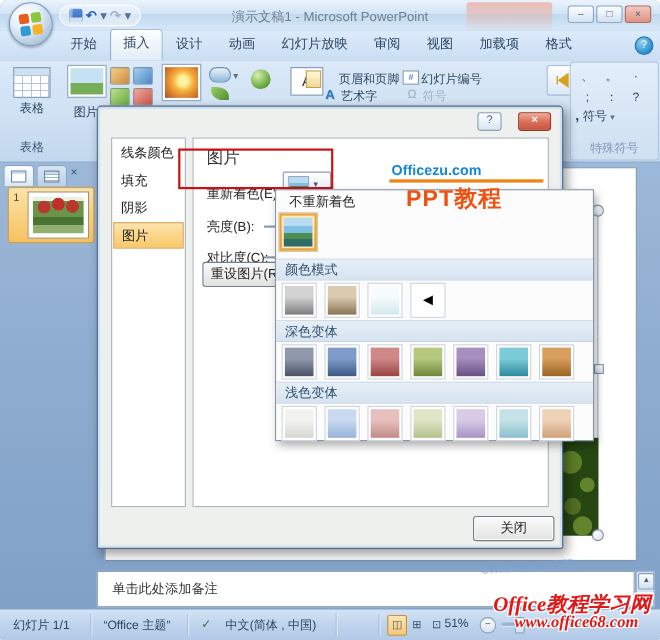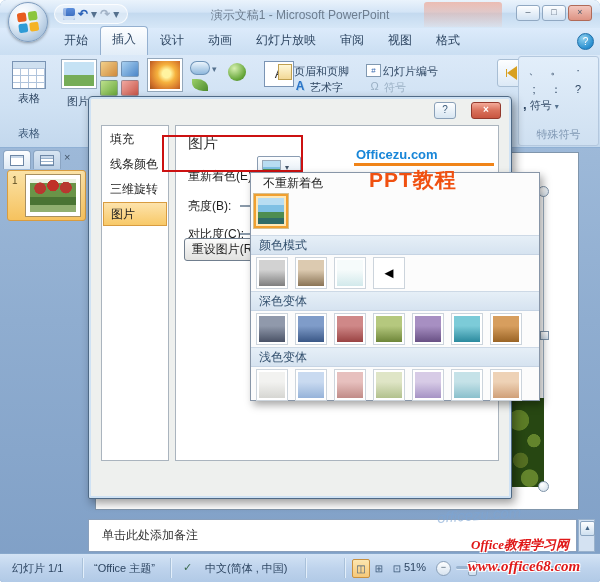--- a/index.html
+++ b/index.html
@@ -209,21 +209,21 @@
   .wm-logo-cn{left:353px;top:106px;font-size:30px;font-weight:bold;color:#1886d8;
     letter-spacing:2px;}
   .wm-logo-zu{display:inline-block;background:linear-gradient(180deg,#3aa0e8,#1474c4);
     color:#fff;border-radius:5px;padding:0 2px;}
   .wm-logo-dom{left:356px;top:147px;font-size:13px;font-weight:bold;color:#1886d8;}
   .wm-logo-line{left:354px;top:163px;width:140px;height:3px;background:#f08418;}
   .wm-ppt{left:369px;top:166px;font-size:21px;font-weight:bold;color:#f05010;
     letter-spacing:1px;}
   .wm-sketch{left:437px;top:506px;font-size:15px;font-style:italic;
     color:rgba(125,165,212,.62);transform:rotate(-4deg);}
-  .wm-site1{left:440px;top:536px;width:160px;text-align:center;font-size:13px;font-weight:bold;
+  .wm-site1{left:440px;top:536px;width:160px;text-align:center;font-size:19px;font-weight:bold;
     font-style:italic;color:#e01818;font-family:"Liberation Serif",serif;
     text-shadow:1px 1px 0 #fff,-1px -1px 0 #fff,1px -1px 0 #fff,-1px 1px 0 #fff;}
   .wm-site2{left:446px;top:558px;width:156px;text-align:center;font-size:15px;font-weight:bold;
     font-style:italic;color:#e01818;font-family:"Liberation Serif",serif;
     text-shadow:1px 1px 0 #fff,-1px -1px 0 #fff,1px -1px 0 #fff,-1px 1px 0 #fff;}
 </style>
 </head>
 <body>
 
 <div id="app">
@@ -255,20 +255,21 @@
 
   <div class="abs tabrow">
     <div class="tabs">
         <div class="tab">开始</div>
         <div class="tab active">插入</div>
         <div class="tab">设计</div>
         <div class="tab">动画</div>
         <div class="tab">幻灯片放映</div>
         <div class="tab">审阅</div>
         <div class="tab">视图</div>
+        <div class="tab">加载项</div>
         <div class="tab">格式</div>
       </div>
     <div class="abs help-btn">?</div>
   </div>
 
   <div class="abs ribbon">
     <div class="abs ic-table"></div>
     <div class="abs big-btn-label" style="left:6px;top:36px;width:46px">表格</div>
     <div class="abs grp-label" style="left:2px;top:71px;width:54px">表格</div>
 
@@ -298,21 +299,21 @@
 
     <div class="abs" style="left:228px;top:8px">
       <div class="ic-link"></div>
     </div>
 
     <div class="abs ic-textbox" style="left:264px;top:6px">A</div>
 
     <div class="abs" style="left:278px;top:9px">
       <div class="ic-page"></div>
     </div>
-    <div class="abs rib-label" style="left:294px;top:9px">页眉和页脚</div>
+    <div class="abs rib-label" style="left:308px;top:9px">页眉和页脚</div>
     <div class="abs ic-slidenum" style="left:366px;top:9px">#</div>
     <div class="abs rib-label" style="left:383px;top:9px">幻灯片编号</div>
 
     <div class="abs ic-wordart" style="left:293px;top:25px">A</div>
     <div class="abs rib-label" style="left:310px;top:25px">艺术字</div>
     <div class="abs ic-omega" style="left:368px;top:25px">Ω</div>
     <div class="abs rib-label" style="left:384px;top:25px;color:#9ab0c4">符号</div>
 
     <div class="abs snd-btn" style="left:497px;top:4px">
       <div class="ic-speaker"></div>
@@ -349,38 +350,39 @@
   <div class="abs sel-line"></div>
   <div class="abs green-frag"></div>
   <div class="abs handle-c" style="left:538px;top:186px"></div>
   <div class="abs handle-s" style="left:540px;top:331px"></div>
   <div class="abs handle-c" style="left:538px;top:481px"></div>
 
   <div class="abs dialog">
     <div class="dlg-help">?</div>
     <div class="dlg-close">×</div>
     <div class="dlg-nav">
+        <div class="nav-item">线条颜色</div>
         <div class="nav-item">填充</div>
-        <div class="nav-item">线条颜色</div>
-        <div class="nav-item">三维旋转</div>
+        <div class="nav-item">阴影</div>
         <div class="nav-item selected">图片</div>
       </div>
     <div class="dlg-main">
       <div class="sec-title">图片</div>
       <div class="fld-label" style="left:12px;top:42px">重新着色(E):</div>
       <div class="recolor-btn">
         <span class="recolor-ic"></span>
         <span style="font-size:8px;color:#44566a">▾</span>
       </div>
       <div class="fld-label" style="left:12px;top:72px">亮度(B):</div>
       <div class="slider-frag" style="left:64px;top:79px"></div>
       <div class="fld-label" style="left:12px;top:100px">对比度(C):</div>
       <div class="slider-frag" style="left:64px;top:107px"></div>
       <div class="reset-btn">重设图片(R)</div>
     </div>
+    <div class="close-btn">关闭</div>
   </div>
 
   <div class="abs red-rect"></div>
 
   <div class="abs notes">
     <div class="notes-text">单击此处添加备注</div>
   </div>
 
   <div class="abs dropdown">
     <div class="dd-item">不重新着色</div>

